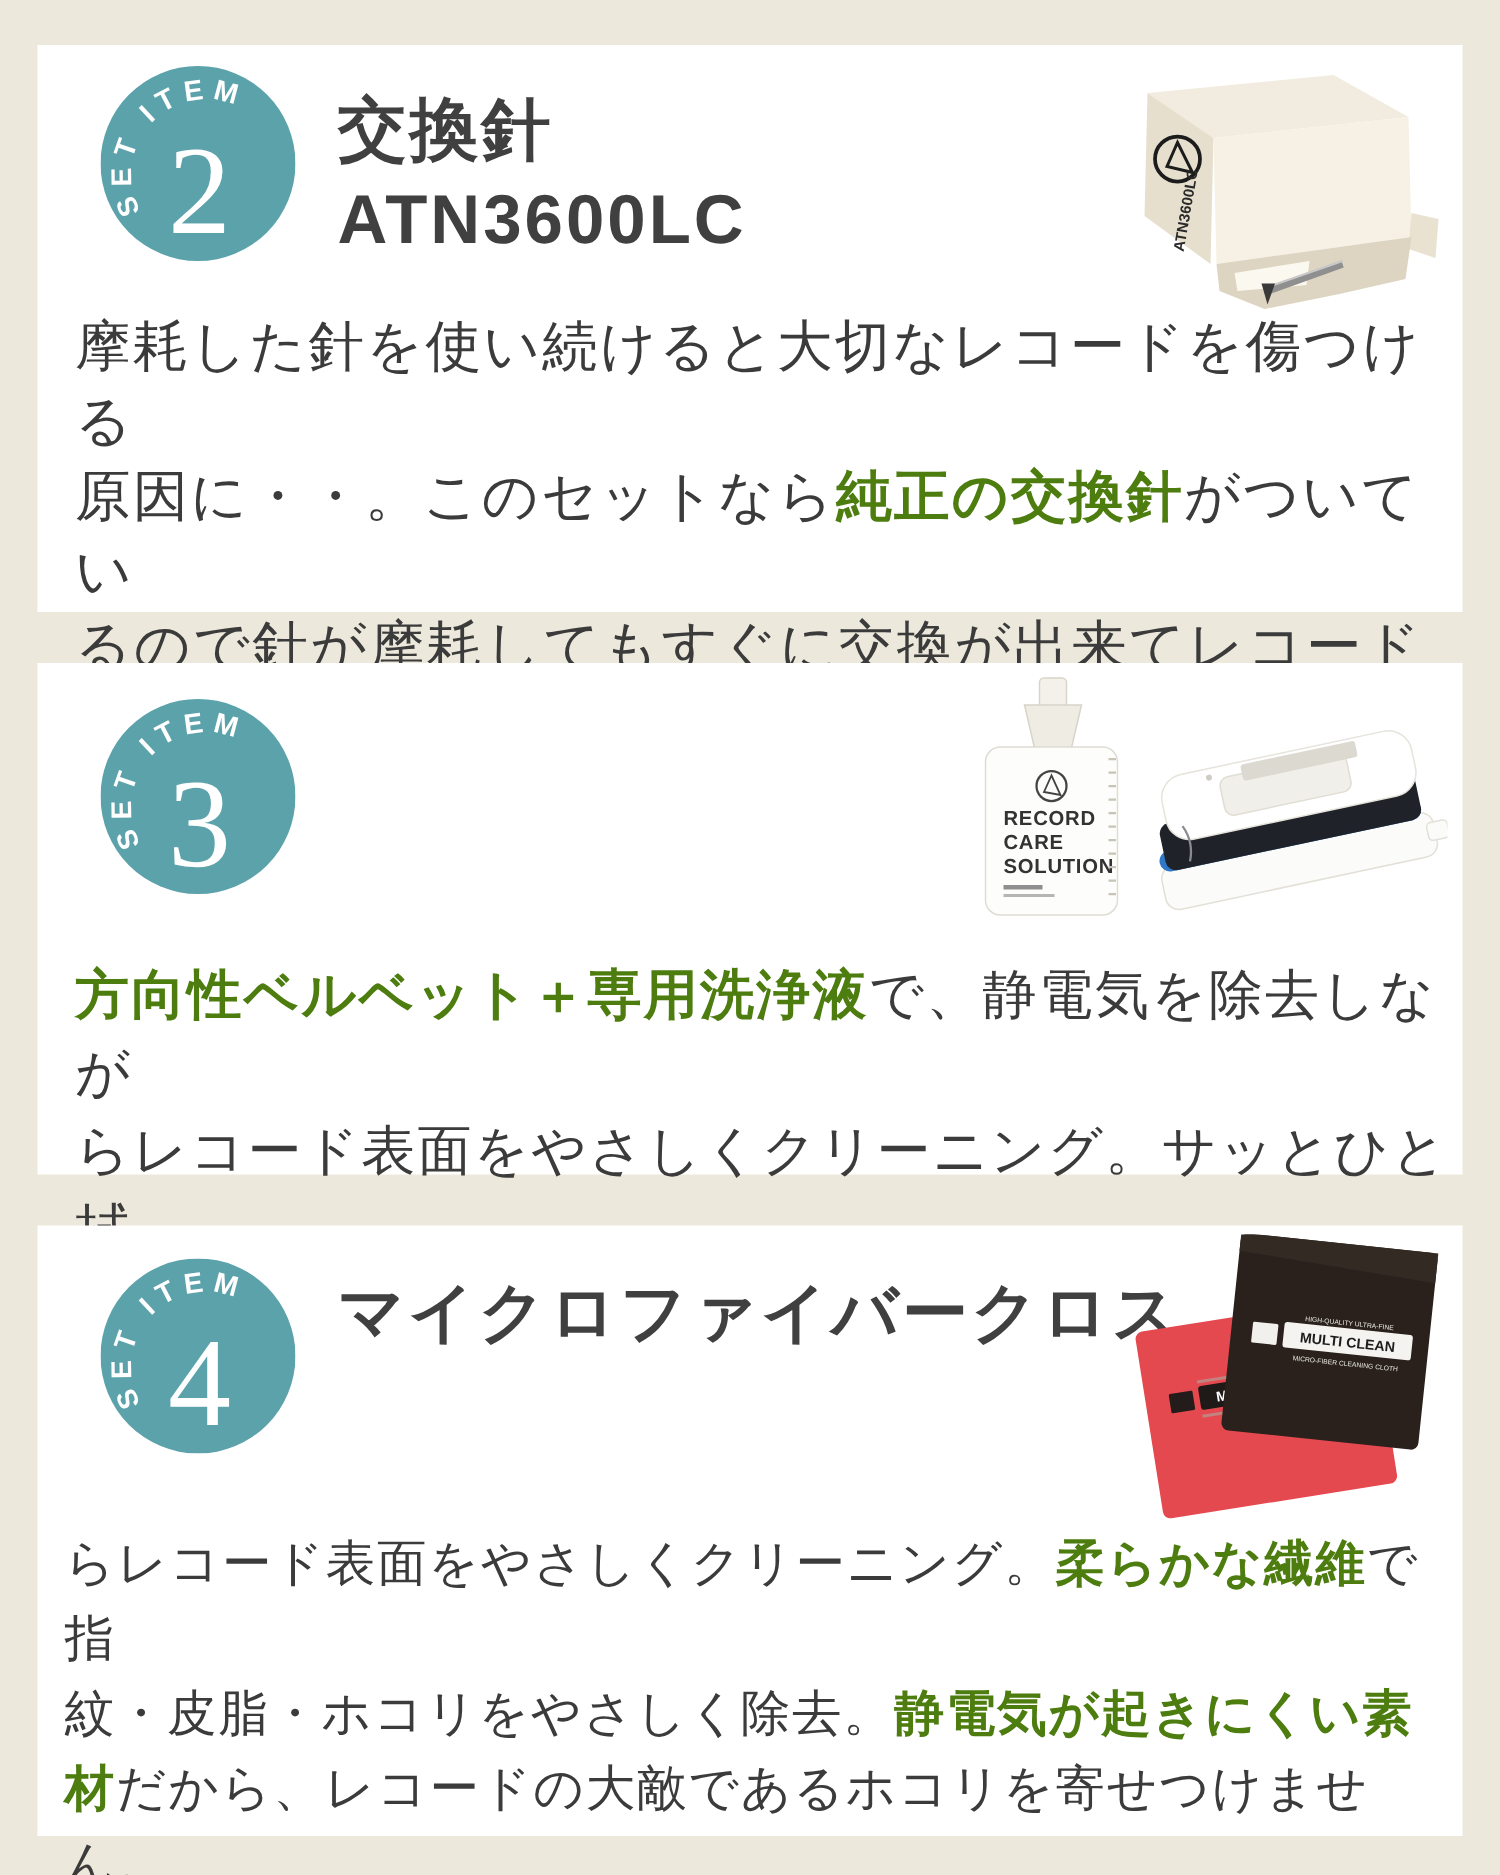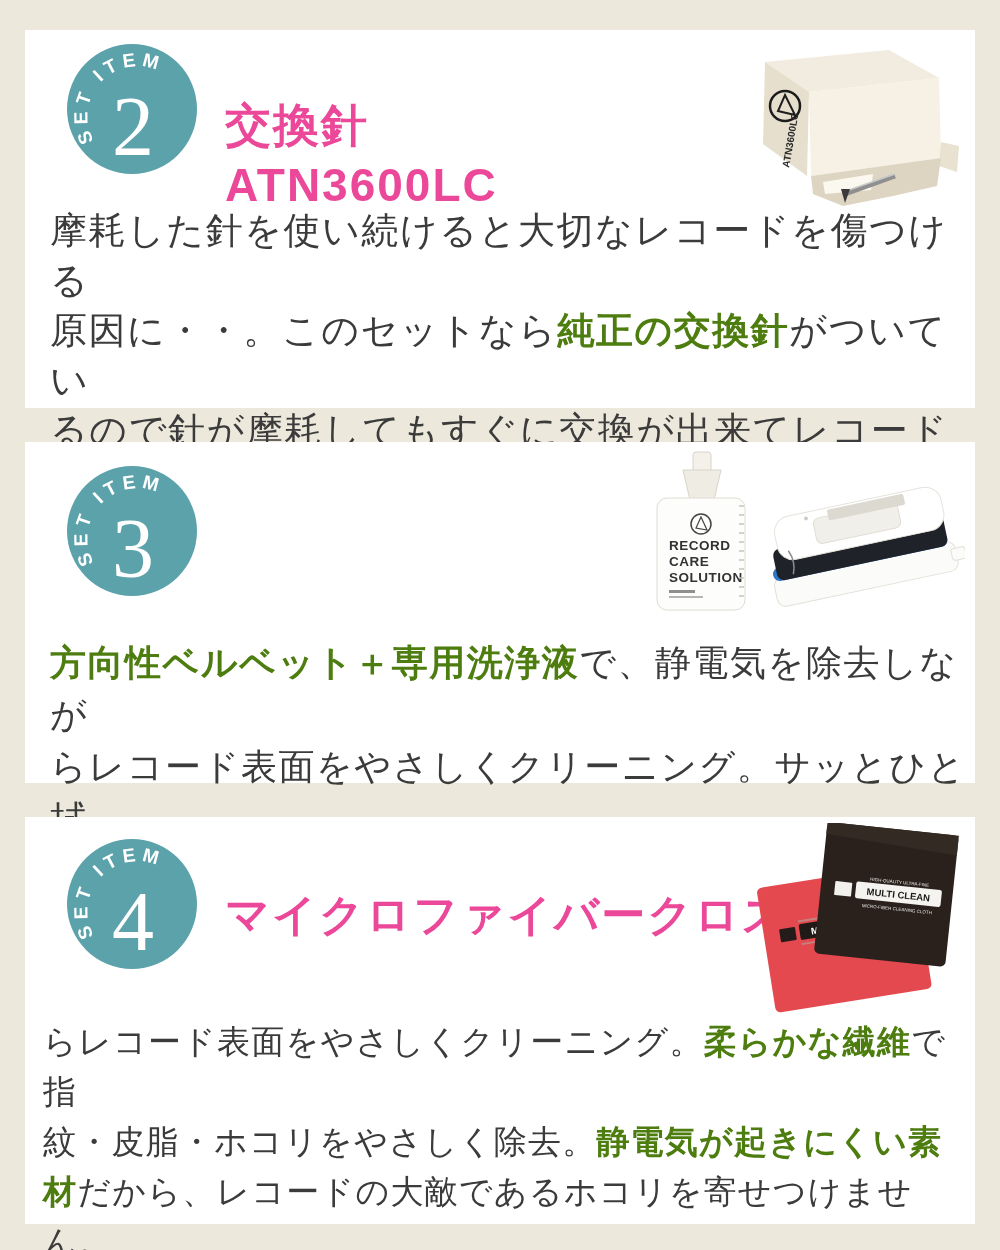--- a/index.html
+++ b/index.html
@@ -17,22 +17,22 @@
   .card-b { top:442px; height:341px; }
   .card-c { top:817px; height:407px; }
 
   .badge { position:absolute; left:42px; width:130px; height:130px; }
   .card-a .badge { top:14px; }
   .card-b .badge { top:24px; }
   .card-c .badge { top:22px; }
   .badge svg { display:block; width:100%; height:100%; }
 
   .title {
-    position:absolute; left:200px; color:#ec4899;
-    font-weight:800; font-size:46px; line-height:60px; letter-spacing:2px;margin-top:39px;
+    position:absolute; left:200px; color:#404040;
+    font-weight:800; font-size:46px; line-height:60px; letter-spacing:2px;
   }
   .card-a .title { top:26px; }
   .card-b .title { top:42px; }
   .card-c .title { top:32px; font-size:44px;font-family:Liberation Mono, monospace; }
 
   .desc {
     position:absolute; left:25px; color:#3b3b3b;
     white-space:pre-wrap; letter-spacing:1.5px;
   }
   .card-a .desc { top:176px; font-size:37px; line-height:50px; }

